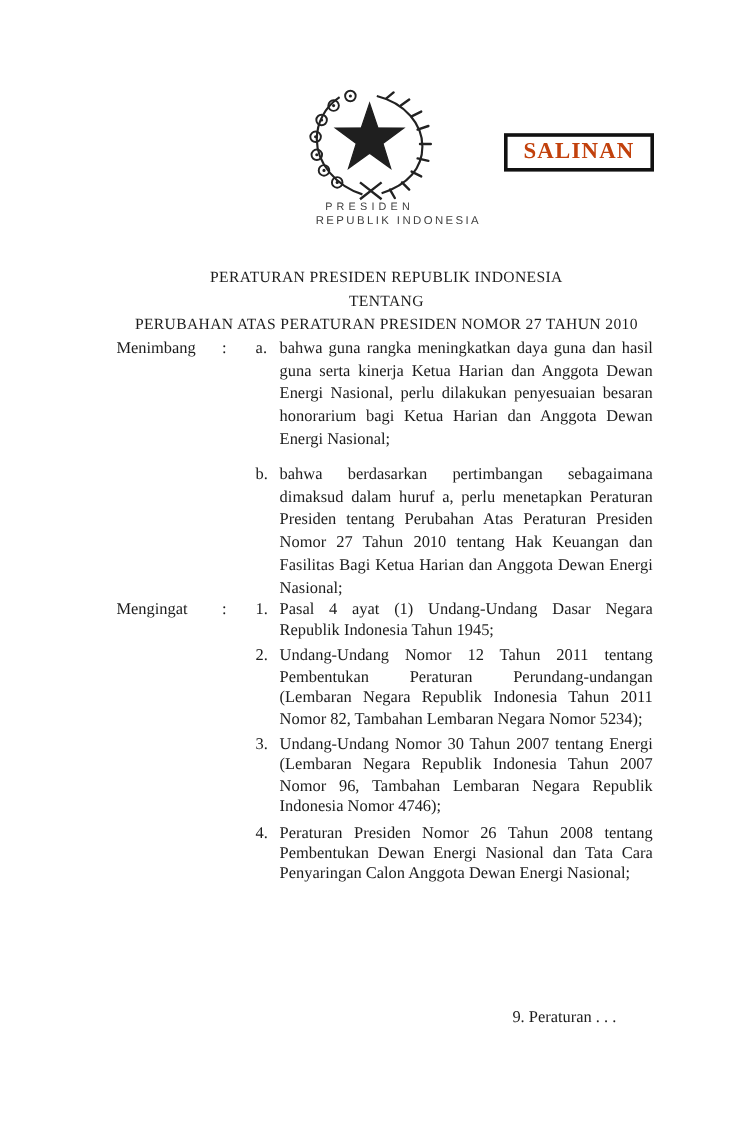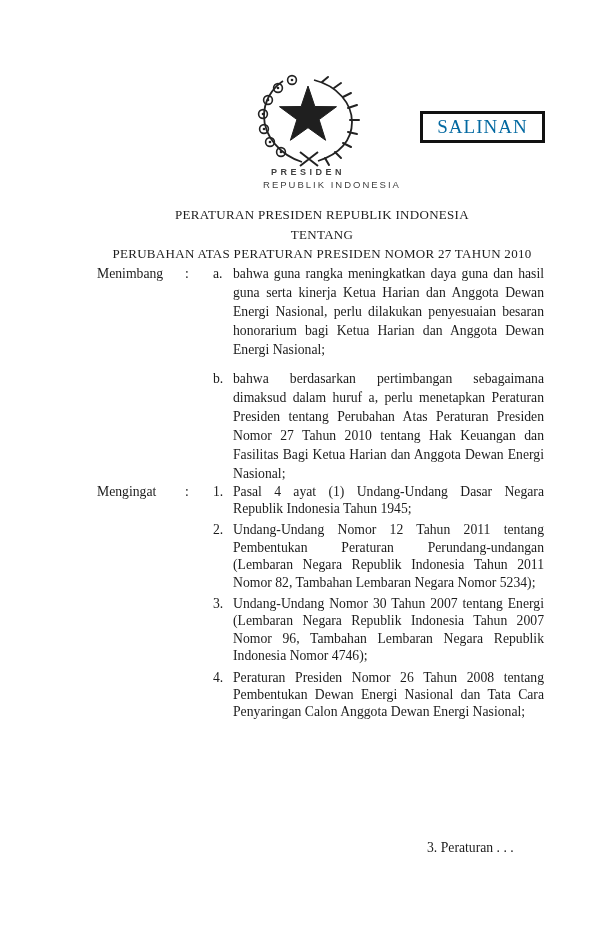--- a/index.html
+++ b/index.html
@@ -18,31 +18,31 @@
 
   
   .salinan-box {
     position: absolute; left: 420px; top: 111px;
     width: 125px; height: 32px;
     border: 3px solid #111;
     display: flex; align-items: center; justify-content: center;
     box-sizing: border-box;
   }
   .salinan-box span {
-    font-weight: normal; font-size: 19px; letter-spacing: 1px;
-    font-family: "Liberation Serif", serif; color: #0369a1;
+    font-weight: bold; font-size: 19px; letter-spacing: 1px;
+    font-family: "Liberation Serif", serif; color: #c2410c;
   }
 
   
   .letterhead { position: absolute; top: 167px; left: 0; width: 616px; text-align: center; color: #3f3f3f; }
-  .lh1 { font-family: "Liberation Sans", sans-serif; font-size: 9px; letter-spacing: 3.5px; font-weight: bold; }
+  .lh1 { font-family: "Liberation Sans", sans-serif; font-size: 9px; letter-spacing: 3.5px; }
   .lh2 { font-family: "Liberation Sans", sans-serif; font-size: 9.5px; letter-spacing: 2px; margin-top: 2px; margin-left: 48px; }
 
   
-  .content { position: absolute; left: 97px; top: 205px; width: 450px; }
+  .content { position: absolute; left: 97px; top: 221px; width: 450px; }
 
   .title-block { text-align: center; font-size: 13px; line-height: 19.5px; letter-spacing: 0.3px; }
   .title-block div { white-space: pre-wrap; }
 
   .invocation { text-align: center; font-size: 13px; letter-spacing: 0.3px; line-height: 19.5px; margin-top: 17px; }
   .authority  { text-align: center; font-size: 13px; letter-spacing: 0.3px; line-height: 19.5px; margin-top: 15px; }
 
   .section { display: grid; grid-template-columns: 88px 28px 1fr; margin-top: 0; font-size: 13.7px; }
   .sec-label { line-height: 19px; }
   .sec-colon { line-height: 19px; }
@@ -154,15 +154,15 @@
         </div>
         <div class="item">
           <span class="marker">4.</span>
           <span class="itext">Peraturan Presiden Nomor 26 Tahun 2008 tentang Pembentukan Dewan Energi Nasional dan Tata Cara Penyaringan Calon Anggota Dewan Energi Nasional;</span>
         </div>
       </div>
     </div>
 
   </div>
 
-  <div class="catchword">3. Peraturan . . .</div>
+  <div class="catchword">9. Peraturan . . .</div>
 
 </div>
 
 </body></html>

